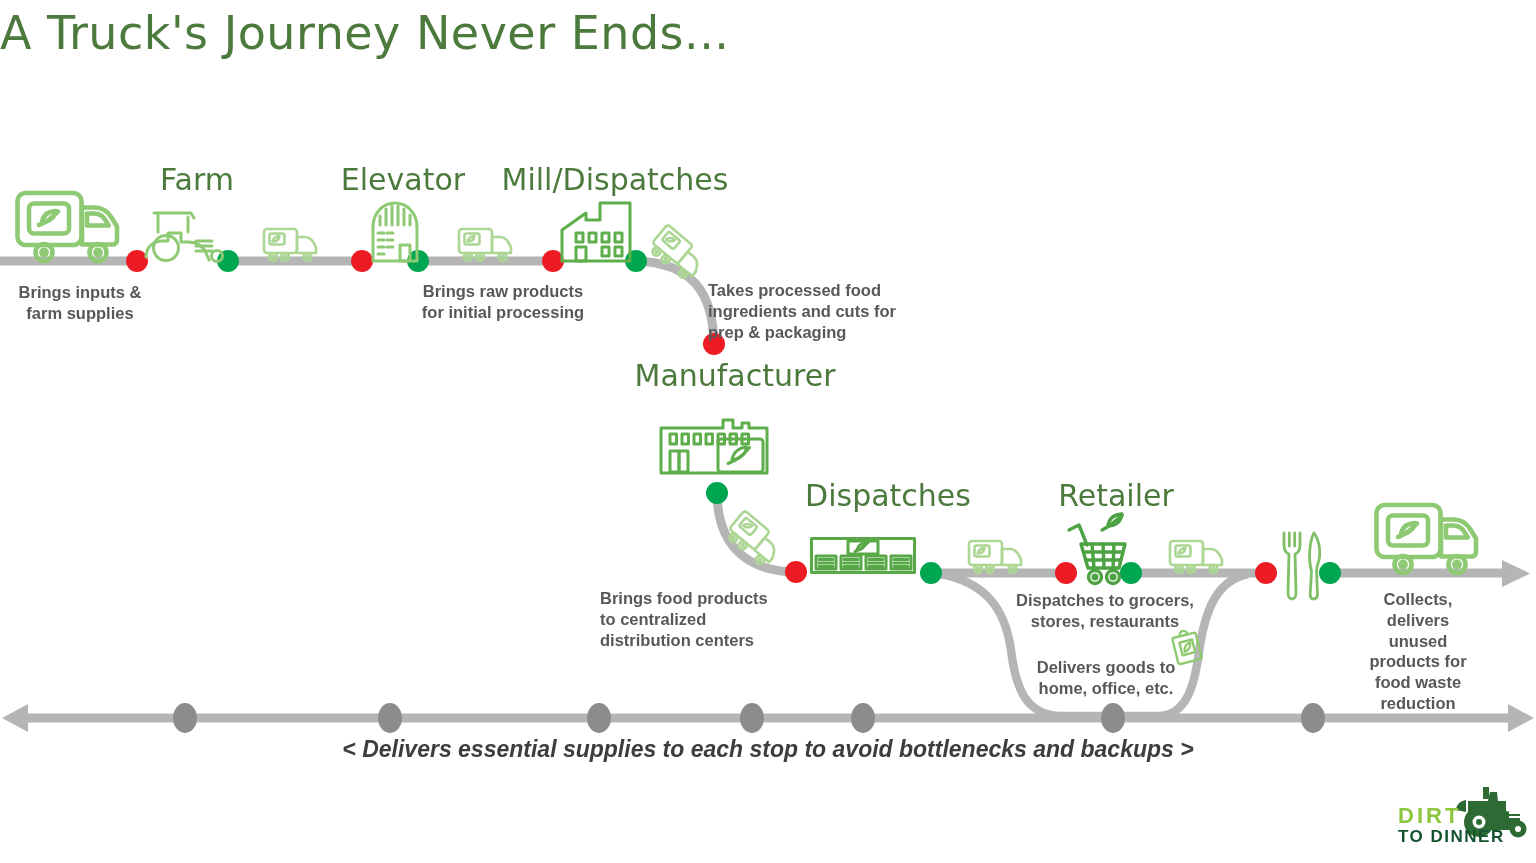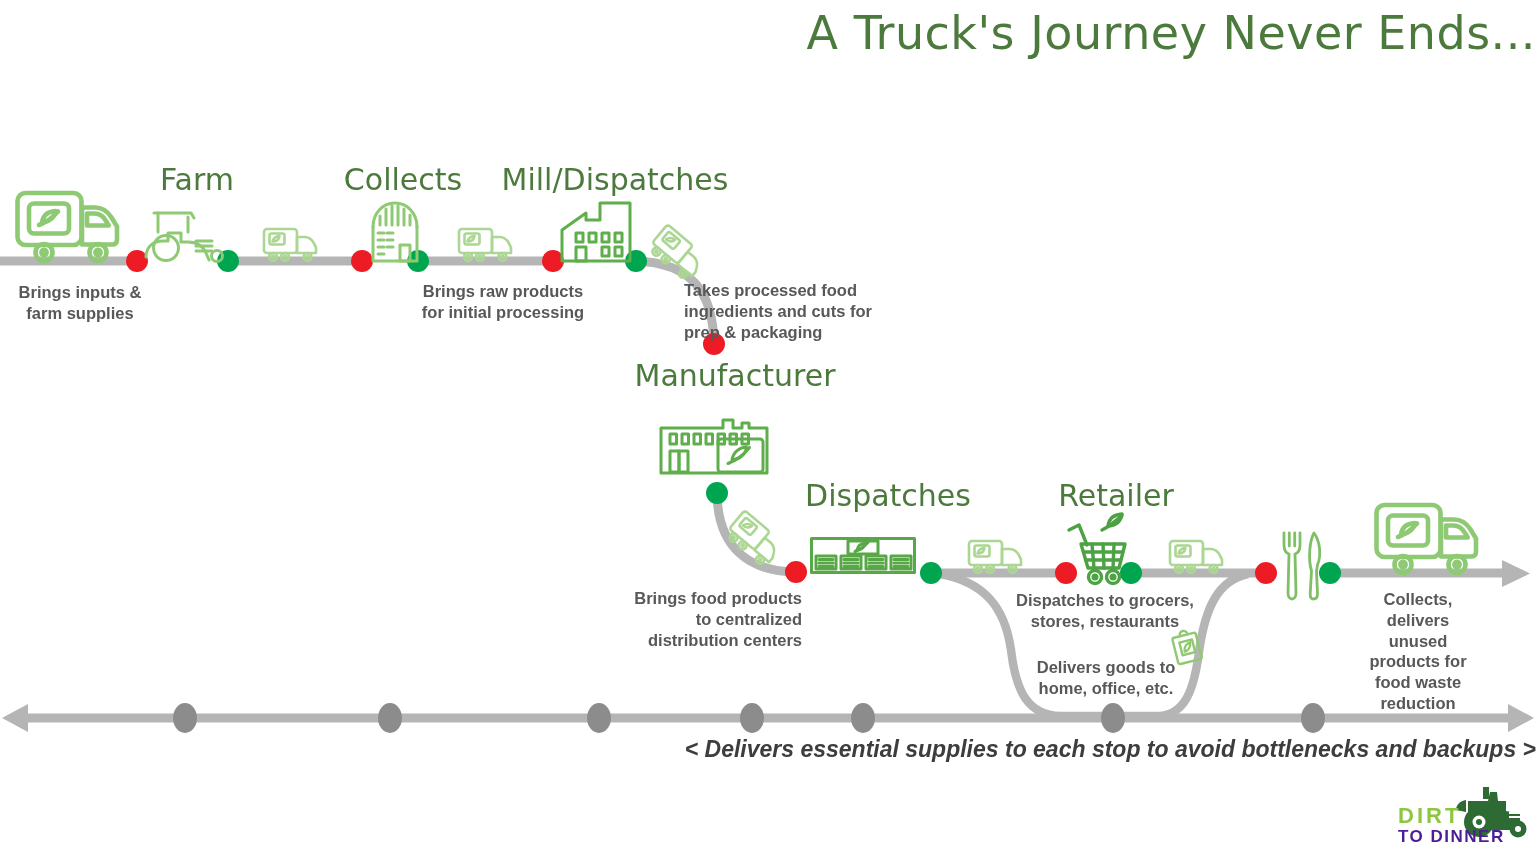--- a/index.html
+++ b/index.html
@@ -1,33 +1,33 @@
 <!DOCTYPE html>
 <html><head>
 <meta charset="utf-8">
 <style>
   html,body{margin:0;padding:0;background:#fff;}
   .stage{position:relative;width:1536px;height:863px;background:#fff;overflow:hidden;
          font-family:"Liberation Sans",sans-serif;}
   .layer{position:absolute;left:0;top:0;width:1536px;height:863px;}
-  .title{position:absolute;left:0;right:0;top:6px;text-align:right;
+  .title{position:absolute;left:0;right:0;top:6px;text-align:left;
          font-family:"DejaVu Sans",sans-serif;font-size:46px;color:#4c7a3d;letter-spacing:.5px;}
   .stage-label{position:absolute;transform:translateX(-50%);white-space:nowrap;
          font-family:"DejaVu Sans",sans-serif;font-size:30px;color:#4c7a3d;margin-left:16px;}
   .cap{position:absolute;font-family:"Liberation Sans",sans-serif;font-weight:bold;
        font-size:16.5px;line-height:1.26;color:#57585a;white-space:pre-line;}
   .cap.center{transform:translateX(-50%);text-align:center;}
-  .cap.right{text-align:right;}
-  .bottom-cap{position:absolute;left:0;right:0;top:736px;text-align:right;
+  .cap.right{}
+  .bottom-cap{position:absolute;left:0;right:0;top:736px;text-align:center;
        font-family:"Liberation Sans",sans-serif;font-style:italic;font-weight:bold;
        font-size:23px;color:#3d3d3d;}
   .logo-line1{position:absolute;left:1398px;top:803px;font-family:"Liberation Sans",sans-serif;
        font-weight:bold;font-size:22px;letter-spacing:3px;color:#8dc63f;}
   .logo-line2{position:absolute;left:1398px;top:827px;font-family:"Liberation Sans",sans-serif;
-       font-weight:bold;font-size:17px;letter-spacing:1.5px;color:#4c1d95;}
+       font-weight:bold;font-size:17px;letter-spacing:1.5px;color:#14532d;}
 </style>
 </head>
 <body>
 
 <div class="stage">
 
   <svg class="layer" viewBox="0 0 1536 863">
     <defs>
 
       <g id="smtruck" fill="none" stroke="#abd693" stroke-width="2.6" stroke-linejoin="round" stroke-linecap="round">
@@ -213,31 +213,31 @@
       <circle cx="66" cy="43" r="3" fill="#ffffff"></circle>
       <rect x="57" y="22" width="11" height="2" fill="#ffffff"></rect>
       <rect x="57" y="26" width="11" height="2" fill="#ffffff"></rect>
       <rect x="57" y="30" width="11" height="2" fill="#ffffff"></rect>
     </g>
   </svg>
 
   <div class="title">A Truck's Journey Never Ends...</div>
 
   <div class="stage-label" style="left:181px;top:162px">Farm</div>
-  <div class="stage-label" style="left:387px;top:162px">Collects</div>
+  <div class="stage-label" style="left:387px;top:162px">Elevator</div>
   <div class="stage-label" style="left:599px;top:162px">Mill/Dispatches</div>
   <div class="stage-label" style="left:719px;top:358px">Manufacturer</div>
   <div class="stage-label" style="left:872px;top:478px">Dispatches</div>
   <div class="stage-label" style="left:1100px;top:478px">Retailer</div>
 
   <div class="cap center" style="left:80px;top:282px">Brings inputs &amp;
 farm supplies</div>
   <div class="cap center" style="left:503px;top:281px">Brings raw products
 for initial processing</div>
-  <div class="cap" style="left:684px;top:280px">Takes processed food
+  <div class="cap" style="left:708px;top:280px">Takes processed food
 ingredients and cuts for
 prep &amp; packaging</div>
   <div class="cap right" style="left:600px;top:588px;width:202px">Brings food products
 to centralized
 distribution centers</div>
   <div class="cap center" style="left:1105px;top:590px">Dispatches to grocers,
 stores, restaurants</div>
   <div class="cap center" style="left:1418px;top:589px">Collects, delivers
 unused products for
 food waste reduction</div>

